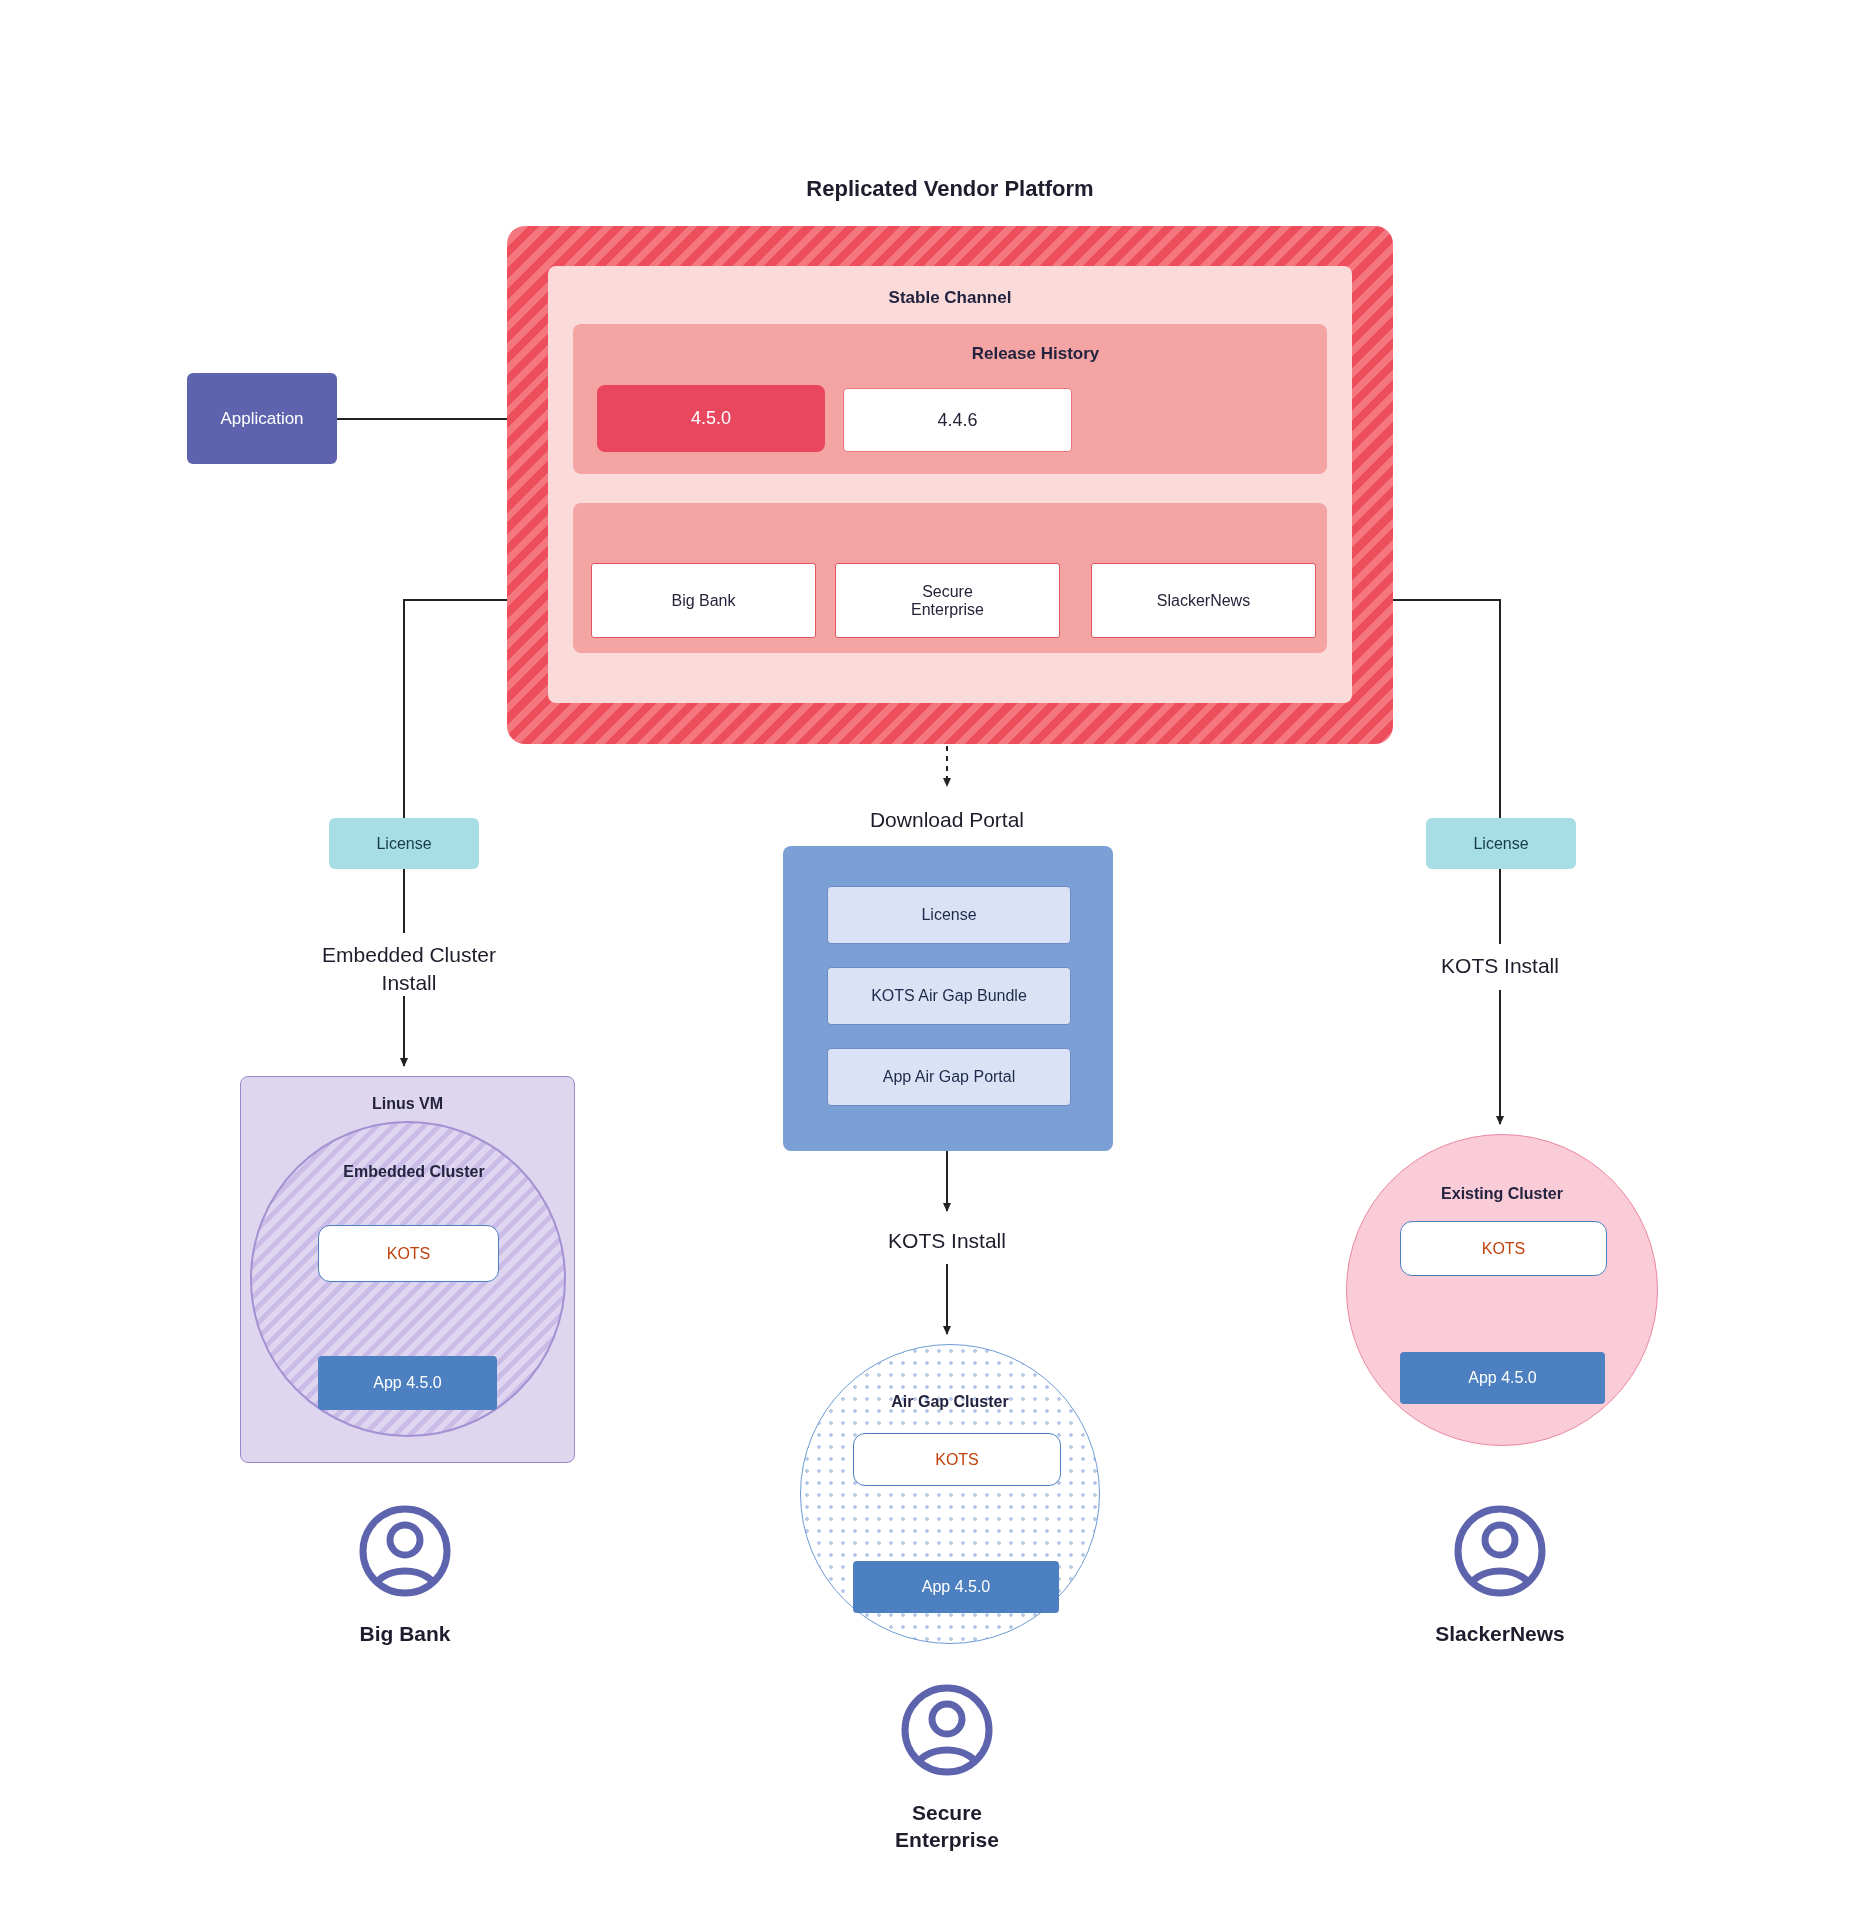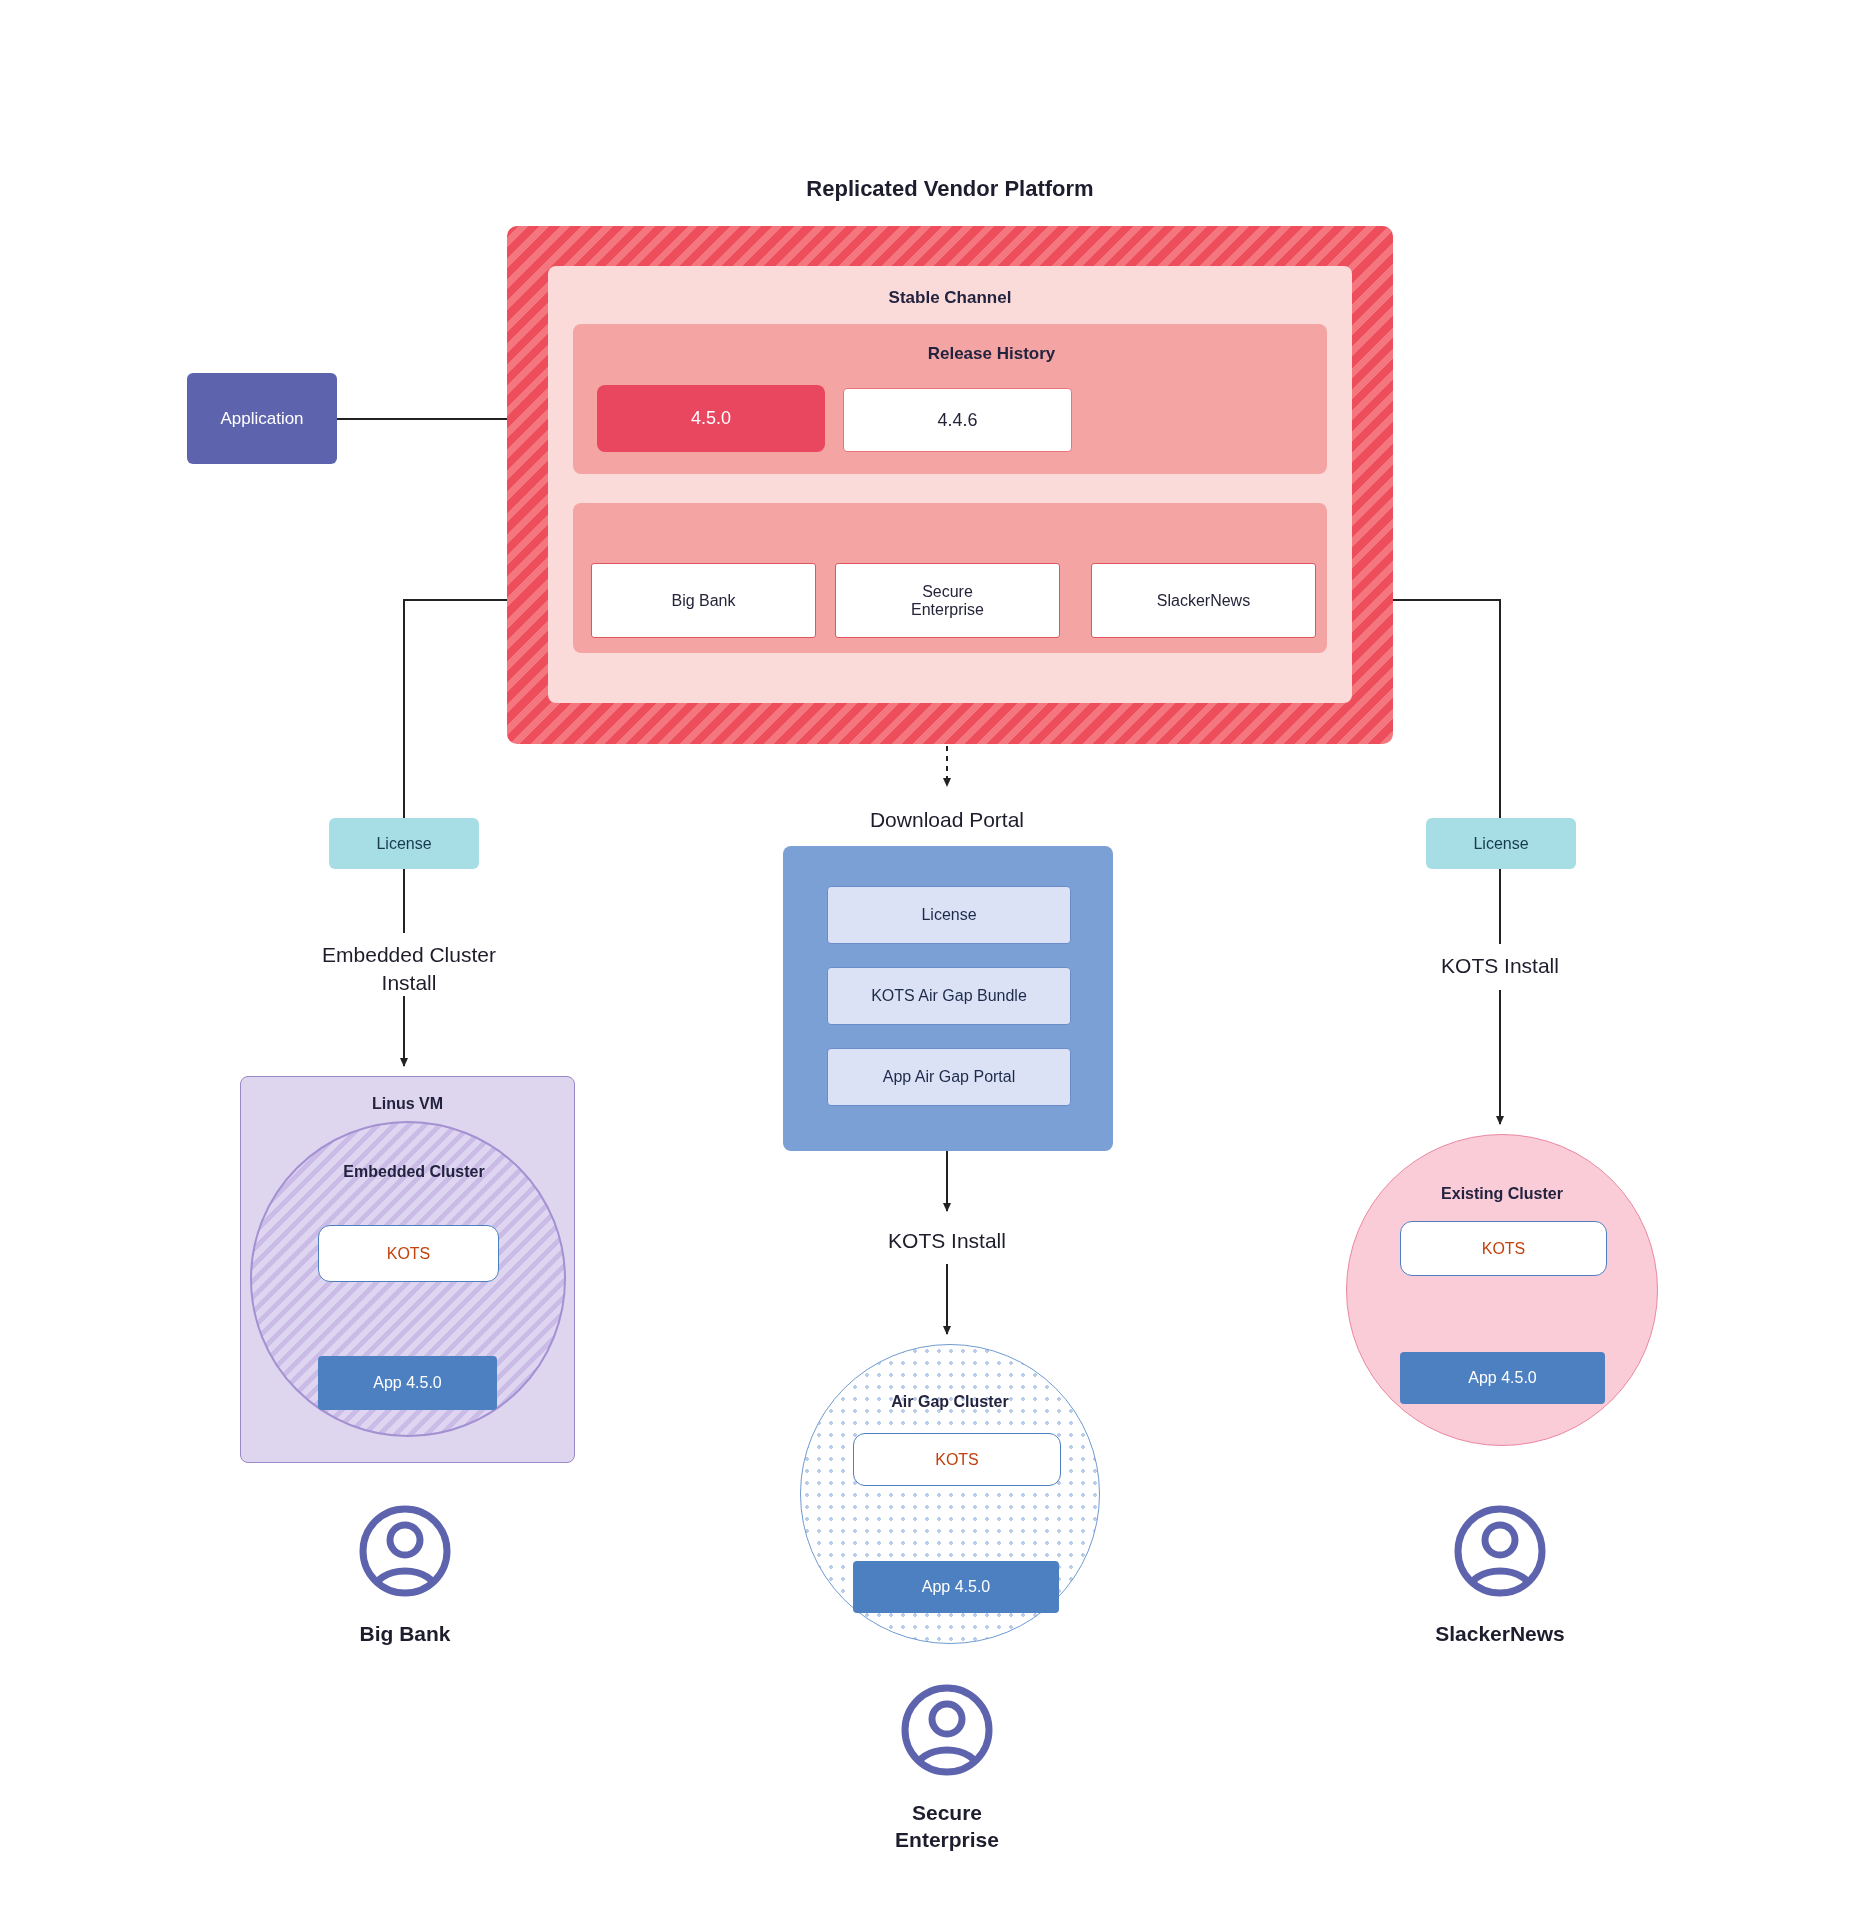--- a/index.html
+++ b/index.html
@@ -10,21 +10,21 @@
   .abs{position:absolute;}
   .center{text-align:center;}
   .flexc{display:flex;align-items:center;justify-content:center;text-align:center;}
   
   #connectors{position:absolute;left:0;top:0;width:1851px;height:1927px;pointer-events:none;}
   .ln{stroke:#222222;stroke-width:2;fill:none;}
   .dash{stroke-dasharray:5 5;}
   .dash2{stroke-dasharray:4 4;stroke-width:1.8;}
   
   .platform{
-    left:507px;top:226px;width:886px;height:518px;border-radius:10px;
+    left:507px;top:226px;width:886px;height:518px;border-radius:18px;
     background:repeating-linear-gradient(135deg,#ee4e5c 0px,#ee4e5c 8px,#f4767f 8px,#f4767f 15px);
   }
   .stable{left:41px;top:40px;width:804px;height:437px;background:#fbdbda;border-radius:8px;}
   .panel{background:#f4a5a3;border-radius:8px;}
   .box-label{font-weight:600;font-size:17px;color:#23233f;}
   .title-text{font-size:22px;font-weight:600;color:#1d1d2e;}
   .rel-current{background:#e9465f;border-radius:8px;color:#ffffff;font-size:18px;}
   .rel-old{background:#ffffff;border:1px solid #e9747f;border-radius:4px;font-size:18px;color:#24243a;}
   .cust{background:#ffffff;border:1px solid #e05560;border-radius:3px;font-size:16px;color:#24243a;}
   .application{background:#5d64ad;border-radius:6px;color:#ffffff;font-size:17px;}
@@ -81,21 +81,21 @@
     <path class="ln dash2" d="M1501,1275 V1309" marker-end="url(#ah)"></path>
   </svg>
 
   <div class="abs center title-text" style="left:507px;top:176px;width:886px;">Replicated Vendor Platform</div>
 
   <div class="abs platform">
     <div class="abs stable" style="left:41px;top:40px;">
       <div class="abs center box-label" style="left:0;top:22px;width:804px;">Stable Channel</div>
 
       <div class="abs panel" style="left:25px;top:58px;width:754px;height:150px;">
-        <div class="abs center box-label" style="left:0;top:20px;width:837px;">Release History</div>
+        <div class="abs center box-label" style="left:0;top:20px;width:837px;padding-left:44px;">Release History</div>
         <div class="abs flexc rel-current" style="left:24px;top:61px;width:228px;height:67px;">4.5.0</div>
         <div class="abs flexc rel-old" style="left:270px;top:64px;width:227px;height:62px;">4.4.6</div>
       </div>
 
       <div class="abs panel" style="left:25px;top:237px;width:754px;height:150px;">
         <div class="abs flexc cust" style="left:18px;top:60px;width:223px;height:73px;">
           <span>Big Bank</span>
         </div>
         <div class="abs flexc cust" style="left:262px;top:60px;width:223px;height:73px;">
           <span class="wrapnarrow">Secure Enterprise</span>

